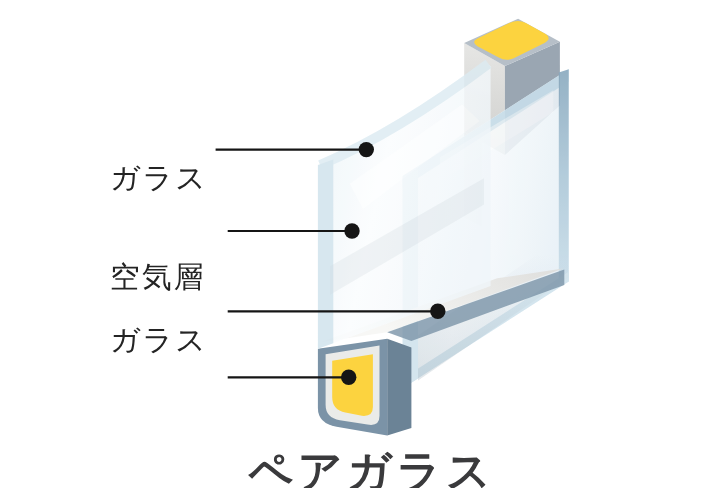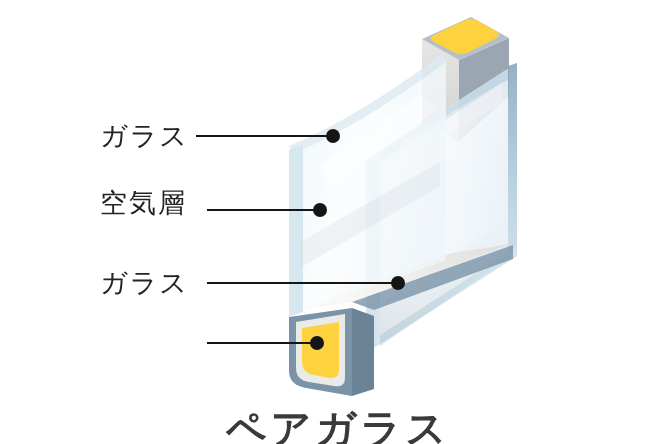--- a/index.html
+++ b/index.html
@@ -1,20 +1,20 @@
 <!DOCTYPE html>
 <html style="--glass-edge: #cfe2ec; --glass-edge-light: #dcebf2; --glass-face: #eef6fa; --glass-face-deep: #c9e0ec; --sealant-yellow: #fcd33f; --spacer-gray: #dcdcda; --spacer-gray-dark: #9aa6b2; --spacer-frame: #b6bfc8; --frame-blue: #7b93a7; --frame-blue-dark: #6b8396; --ring-white: #eaebe9; --line-black: #151515; --label-text: #242424; --title-text: #3a3a3c;"><head>
 <meta charset="utf-8">
 <style>
   html,body{margin:0;padding:0;background:#ffffff;}
   #stage{position:relative;width:652px;height:444px;overflow:hidden;background:#fff;
          font-family:"Liberation Sans", sans-serif;}
   #art{position:absolute;left:0;top:0;}
   .lbl{position:absolute;left:100px;font-size:27px;line-height:30px;
-       color:var(--label-text,#242424);letter-spacing:2px;white-space:nowrap;}
+       color:var(--label-text,#242424);letter-spacing:2px;white-space:nowrap;margin-top:26px;}
   #title{position:absolute;left:338px;top:401px;transform:translateX(-50%);
          font-family:"DejaVu Serif", serif;font-weight:600;font-size:40px;
          letter-spacing:4px;color:var(--title-text,#3a3a3c);white-space:nowrap;}
 </style>
 </head>
 <body>
 
 <div id="stage">
 
   <svg id="art" width="652" height="444" viewBox="0 0 652 444">
@@ -92,17 +92,17 @@
     </g>
     <g fill="var(--line-black,#151515)">
       <circle cx="333" cy="136" r="7"></circle>
       <circle cx="320" cy="210" r="7"></circle>
       <circle cx="398" cy="283" r="7"></circle>
       <circle cx="317" cy="343" r="7"></circle>
     </g>
   </svg>
 
   <div class="lbl" style="top:121px">ガラス</div>
-  <div class="lbl" style="top:188px">空気層</div>
+  <div class="lbl" style="top:211px">空気層</div>
   <div class="lbl" style="top:268px">ガラス</div>
 
   <div id="title">ペアガラス</div>
 </div>
 
 </body></html>

